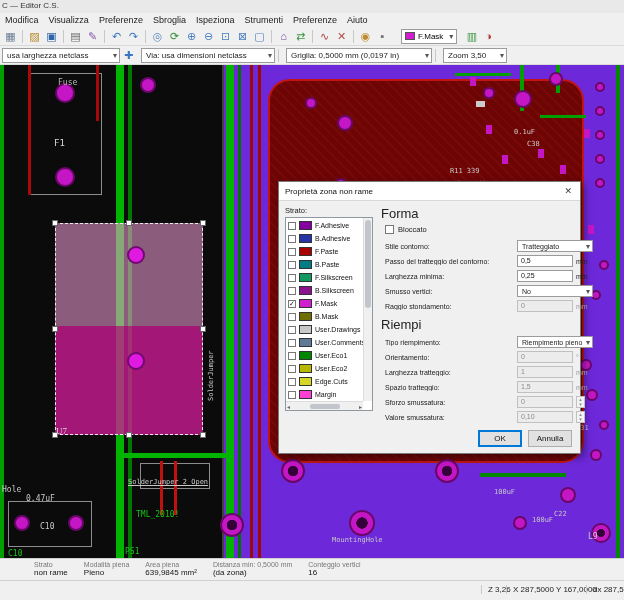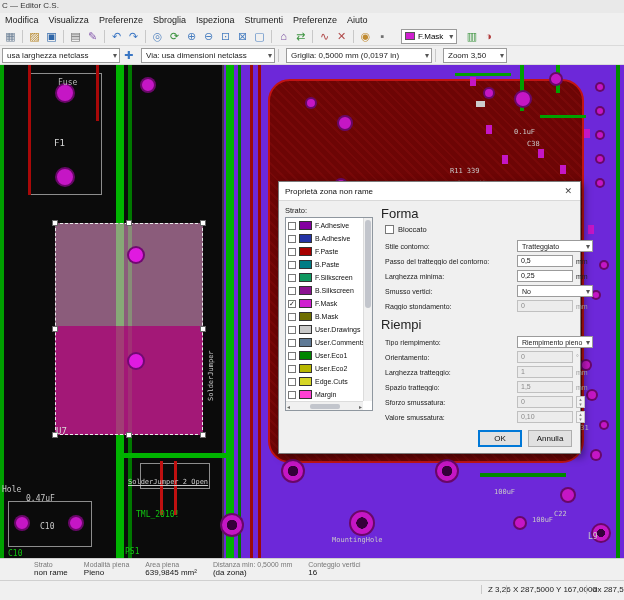--- a/index.html
+++ b/index.html
@@ -231,21 +231,21 @@
         <div class="handle" style="left: 52px; top: 155px;"></div>
         <div class="handle" style="left: 126px; top: 155px;"></div>
         <div class="handle" style="left: 200px; top: 155px;"></div>
         <div class="handle" style="left: 52px; top: 261px;"></div>
         <div class="handle" style="left: 200px; top: 261px;"></div>
         <div class="handle" style="left: 52px; top: 367px;"></div>
         <div class="handle" style="left: 126px; top: 367px;"></div>
         <div class="handle" style="left: 200px; top: 367px;"></div>
         <div class="clabel" style="left: 58px; top: 14px; color: rgb(184, 184, 184); font-size: 8px;">Fuse</div>
         <div class="clabel" style="left: 54px; top: 74px; color: rgb(216, 216, 216); font-size: 9px;">F1</div>
-        <div class="clabel" style="left: 56px; top: 362px; color: rgb(216, 216, 216); font-size: 9px;">U7</div>
+        <div class="clabel" style="left: 56px; top: 362px; color: rgb(216, 216, 216); font-size: 9px; font-family: Liberation Serif, serif;">U7</div>
         <div class="clabel" style="left: 208px; top: 336px; color: rgb(200, 200, 200); font-size: 7px; transform: rotate(-90deg);">SolderJumper</div>
         <div class="clabel" style="left: 128px; top: 414px; color: rgb(200, 200, 200); font-size: 7px; text-decoration: underline;">SolderJumper_2_Open</div>
         <div class="clabel" style="left: 2px; top: 421px; color: rgb(200, 200, 200); font-size: 8px;">Hole</div>
         <div class="clabel" style="left: 26px; top: 430px; color: rgb(200, 200, 200); font-size: 8px;">0.47uF</div>
         <div class="clabel" style="left: 40px; top: 458px; color: rgb(200, 200, 200); font-size: 8px;">C10</div>
         <div class="clabel" style="left: 8px; top: 485px; color: rgb(18, 196, 18); font-size: 8px;">C10</div>
         <div class="clabel" style="left: 92px; top: 483px; color: rgb(18, 196, 18); font-size: 8px; margin-left: 33px;">PS1</div>
         <div class="clabel" style="left: 136px; top: 446px; color: rgb(18, 196, 18); font-size: 8px;">TML_2010!</div>
         <div class="clabel" style="left: 332px; top: 472px; color: rgb(200, 200, 200); font-size: 7px;">MountingHole</div>
         <div class="clabel" style="left: 514px; top: 64px; color: rgb(200, 200, 200); font-size: 7px;">0.1uF</div>

